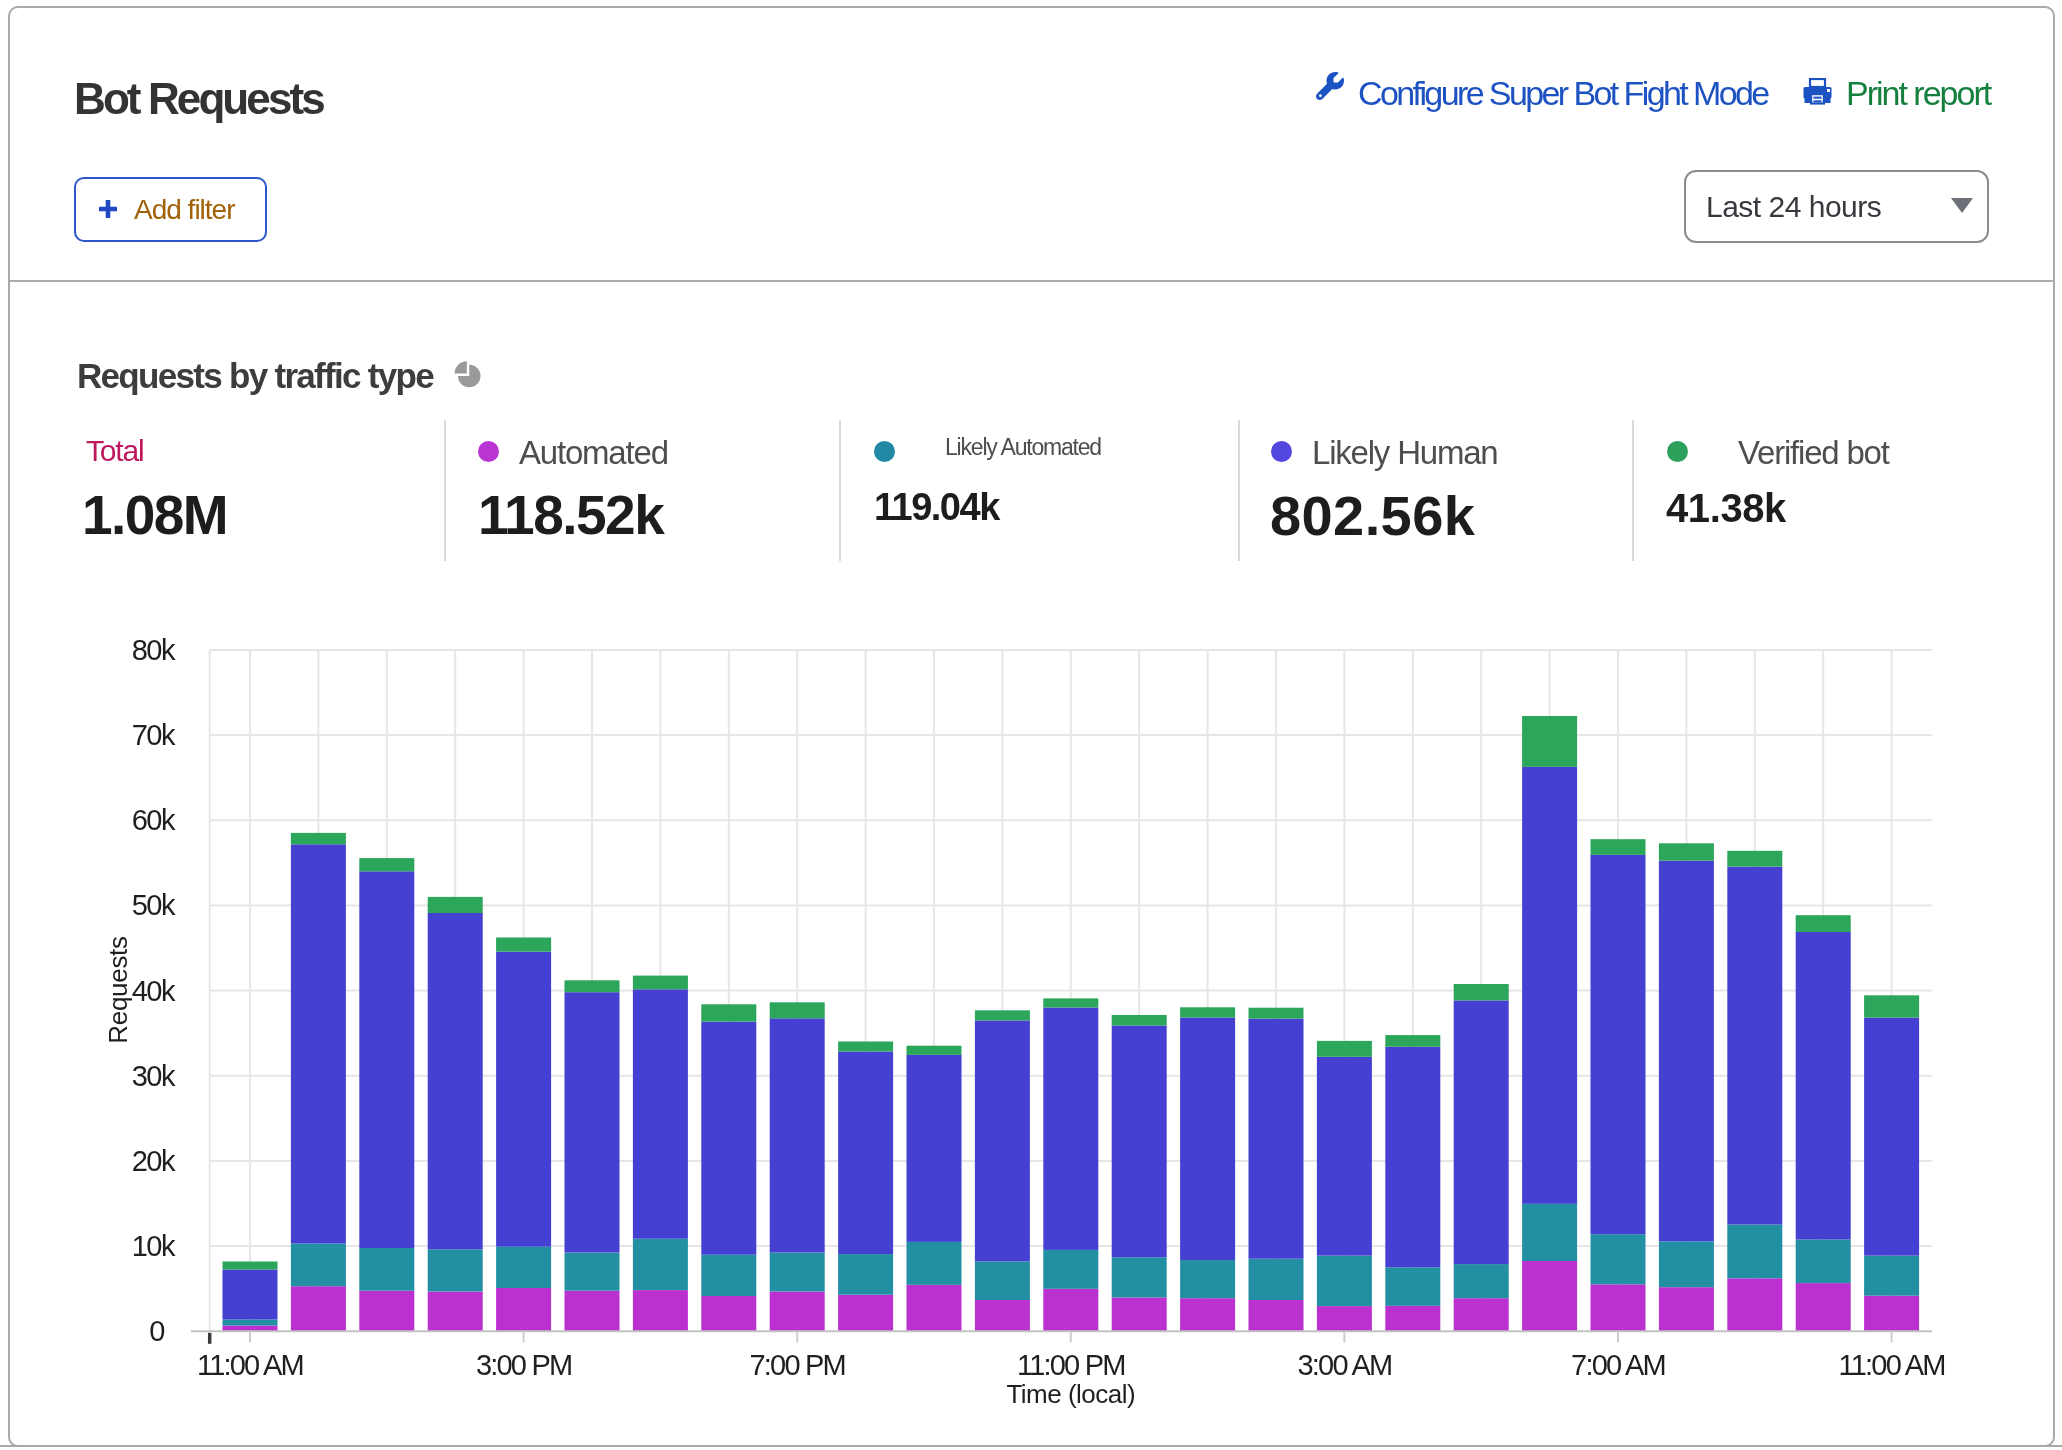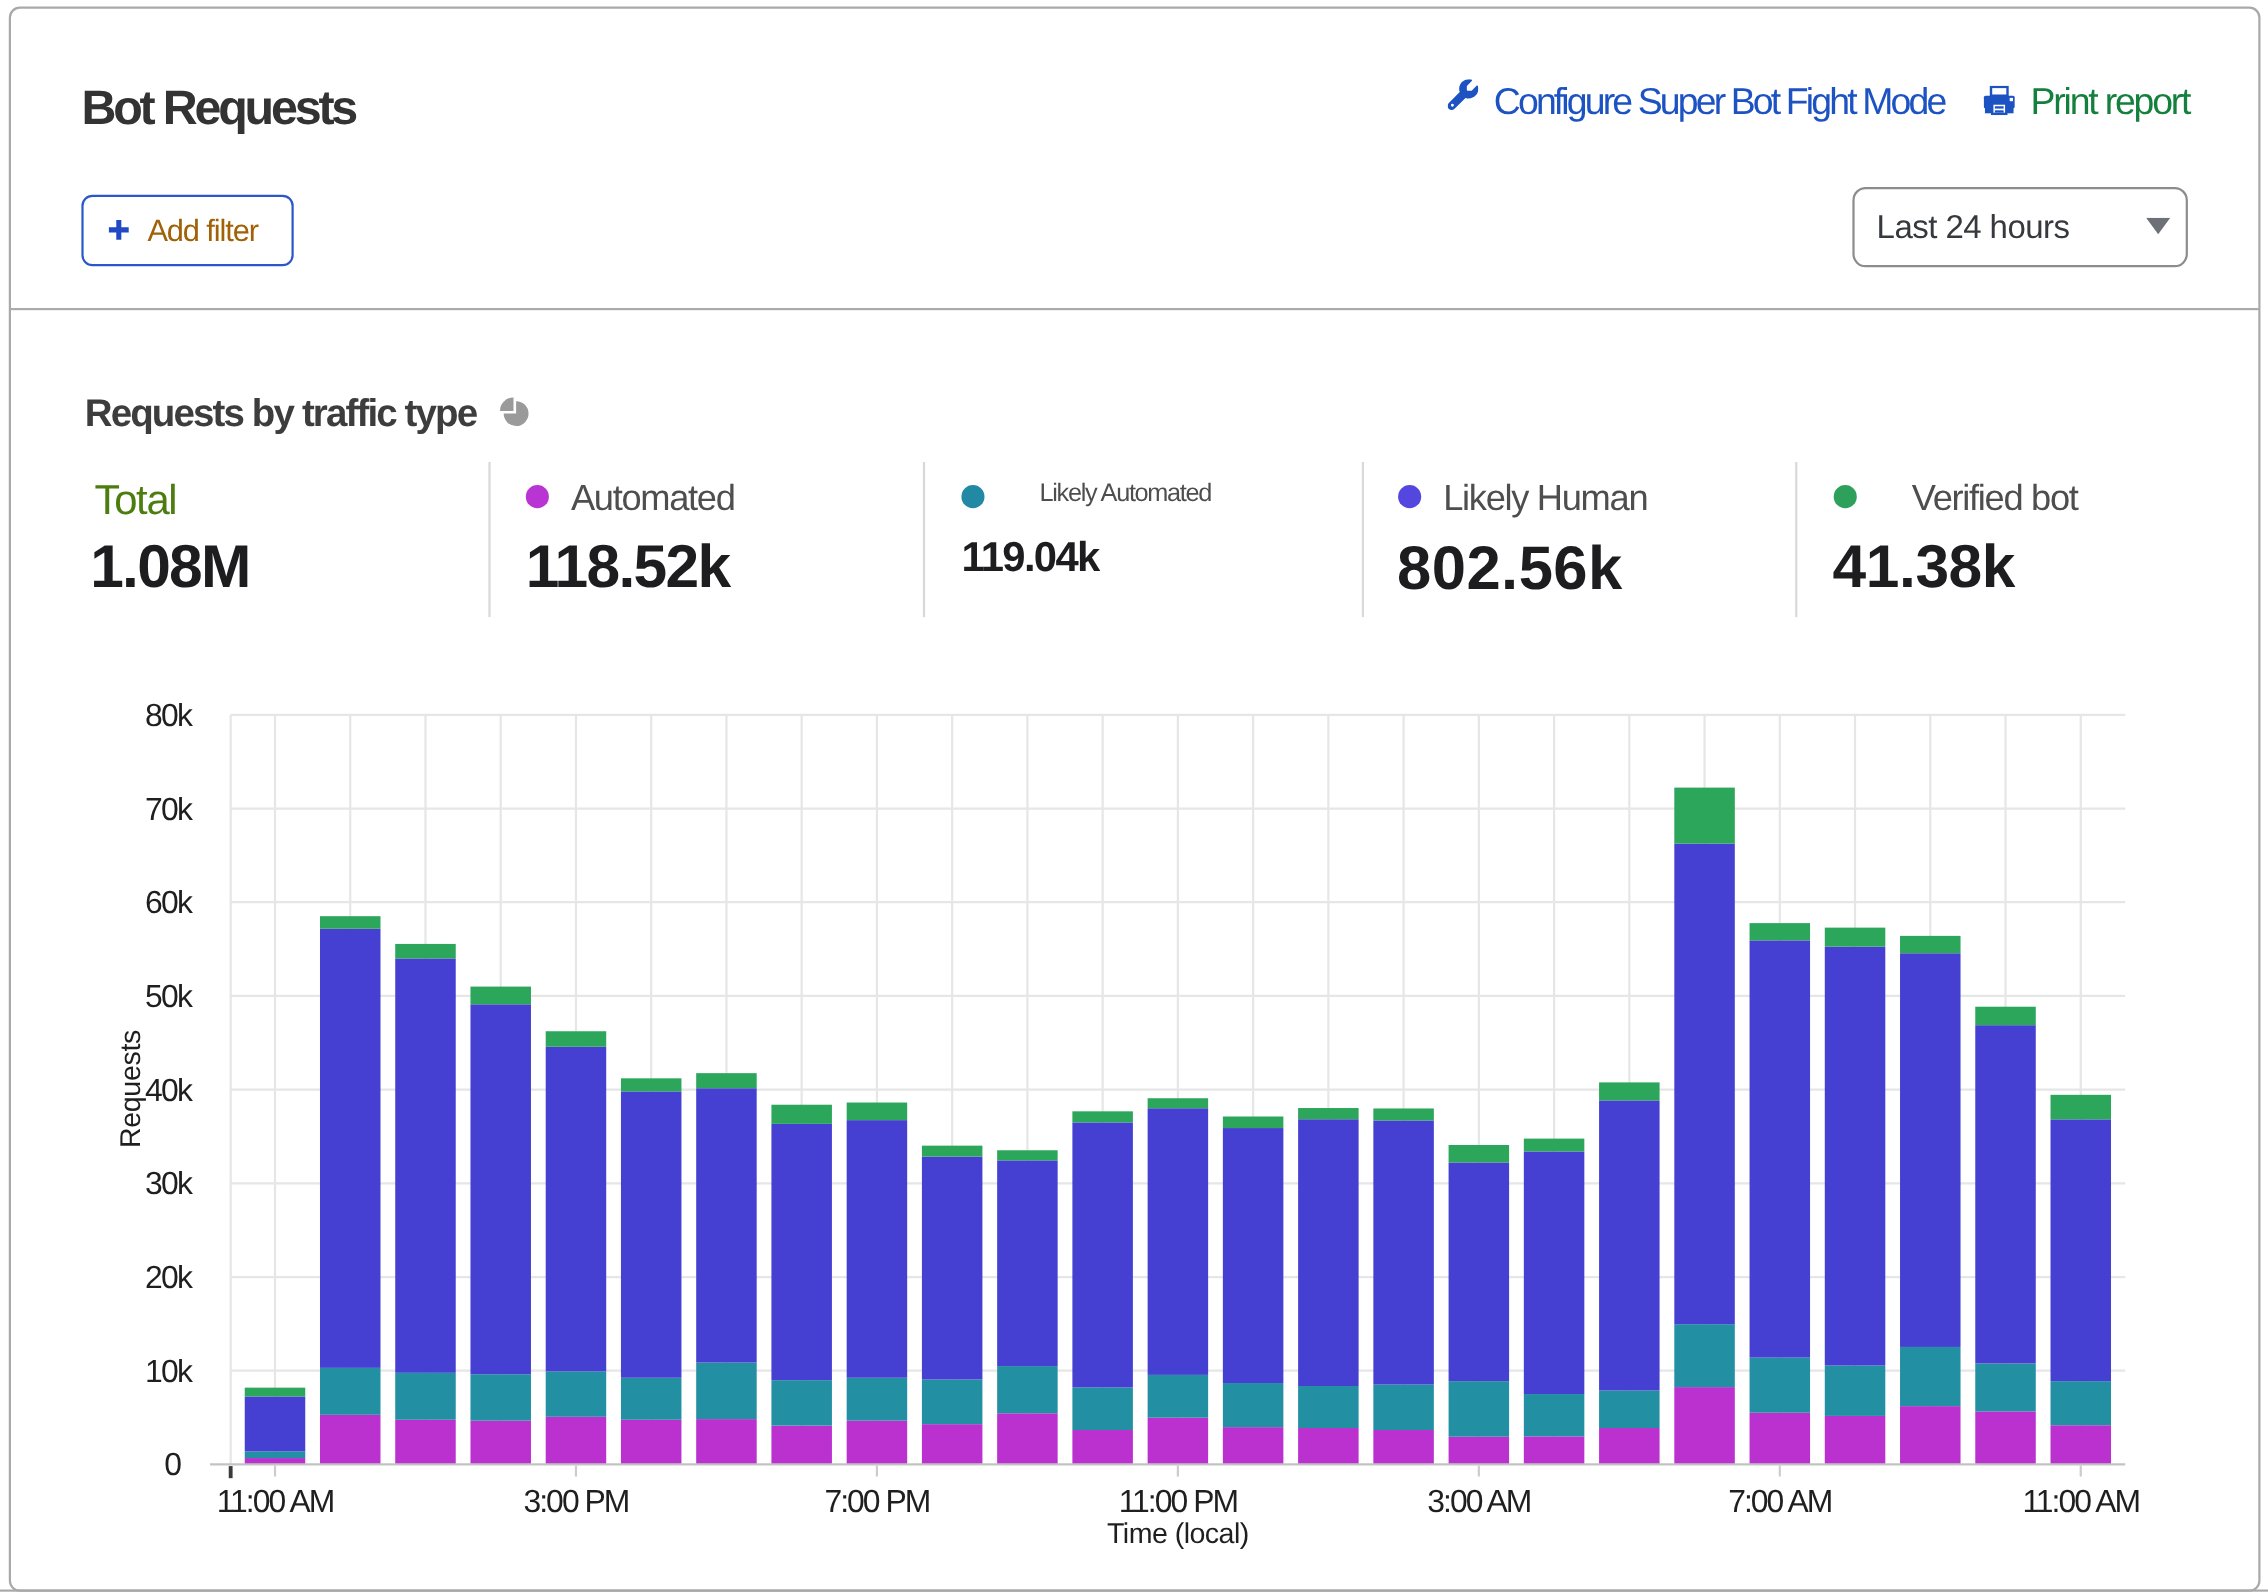--- a/index.html
+++ b/index.html
@@ -41,38 +41,38 @@
 <svg class="abs" style="left:1951px; top:198px;" width="22" height="15" viewBox="0 0 22 15">
     <path d="M0 0 L22 0 L11 15 Z" fill="#6d7177"></path>
   </svg>
 
 <div class="abs" style="left:77px; top:358px; font-size:35px; font-weight:bold; letter-spacing:-1.7px; color:#3d3d3d;">Requests by traffic type</div>
 <svg class="abs" style="left:453px; top:359px;" width="30" height="30" viewBox="0 0 30 30">
   <path d="M16.2 5.7 A11.3 11.3 0 1 1 4.9 17 L16.2 17 Z" fill="#9a9a9a"></path>
   <path d="M13.8 14.6 L13.8 2.3 A12.3 12.3 0 0 0 1.5 14.6 Z" fill="#9a9a9a"></path>
 </svg>
 
-<div class="abs" style="left:86px; top:436px; font-size:38px; letter-spacing:-1.2px; color:#4d7c0f;">Total</div>
+<div class="abs" style="left:86px; top:436px; font-size:30px; letter-spacing:-1.2px; color:#be185d;">Total</div>
 <div class="abs" style="left:82px; top:488px; font-size:55px; font-weight:bold; letter-spacing:-1.6px; color:#1d1d1f;">1.08M</div>
 
 <div class="abs" style="left:478px; top:441px; width:21px; height:21px; border-radius:50%; background:#b935d3;"></div>
 <div class="abs" style="left:519px; top:436px; font-size:33px; letter-spacing:-1.2px; color:#4e4e4e;">Automated</div>
 <div class="abs" style="left:478px; top:488px; font-size:55px; font-weight:bold; letter-spacing:-1.5px; color:#1d1d1f;">118.52k</div>
 
 <div class="abs" style="left:874px; top:441px; width:21px; height:21px; border-radius:50%; background:#2189a4;"></div>
 <div class="abs" style="left:914px; top:436px; font-size:23px; letter-spacing:-1.2px; color:#4e4e4e;margin-left:31px;">Likely Automated</div>
 <div class="abs" style="left:874px; top:488px; font-size:38px; font-weight:bold; letter-spacing:-1.5px; color:#1d1d1f;">119.04k</div>
 
 <div class="abs" style="left:1271px; top:441px; width:21px; height:21px; border-radius:50%; background:#5447df;"></div>
 <div class="abs" style="left:1312px; top:436px; font-size:33px; letter-spacing:-1.2px; color:#4e4e4e;">Likely Human</div>
 <div class="abs" style="left:1270px; top:488px; font-size:56px; font-weight:bold; letter-spacing:0.4px; color:#1d1d1f;">802.56k</div>
 
 <div class="abs" style="left:1667px; top:441px; width:21px; height:21px; border-radius:50%; background:#2da05c;"></div>
 <div class="abs" style="left:1738px; top:436px; font-size:33px; letter-spacing:-1.2px; color:#4e4e4e;">Verified bot</div>
-<div class="abs" style="left:1666px; top:488px; font-size:55px; font-weight:bold; letter-spacing:-0.4px; color:#1d1d1f;text-align:center;">41.38k</div>
+<div class="abs" style="left:1666px; top:488px; font-size:40px; font-weight:bold; letter-spacing:-0.4px; color:#1d1d1f;text-align:center;">41.38k</div>
 
 <div class="abs" style="left:444px; top:420px; width:2px; height:141px; background:#d9d9d9;"></div>
 <div class="abs" style="left:839px; top:420px; width:2px; height:141px; background:#d9d9d9;"></div>
 <div class="abs" style="left:1238px; top:420px; width:2px; height:141px; background:#d9d9d9;"></div>
 <div class="abs" style="left:1632px; top:420px; width:2px; height:141px; background:#d9d9d9;"></div>
 
 <svg class="abs" style="left:0; top:0;" width="2062" height="1450" viewBox="0 0 2062 1450" font-family="Liberation Sans, sans-serif">
 <line x1="209.7" y1="1246.1" x2="1932.0" y2="1246.1" stroke="#e6e6e6" stroke-width="2"></line>
 <line x1="209.7" y1="1161.0" x2="1932.0" y2="1161.0" stroke="#e6e6e6" stroke-width="2"></line>
 <line x1="209.7" y1="1075.8" x2="1932.0" y2="1075.8" stroke="#e6e6e6" stroke-width="2"></line>

